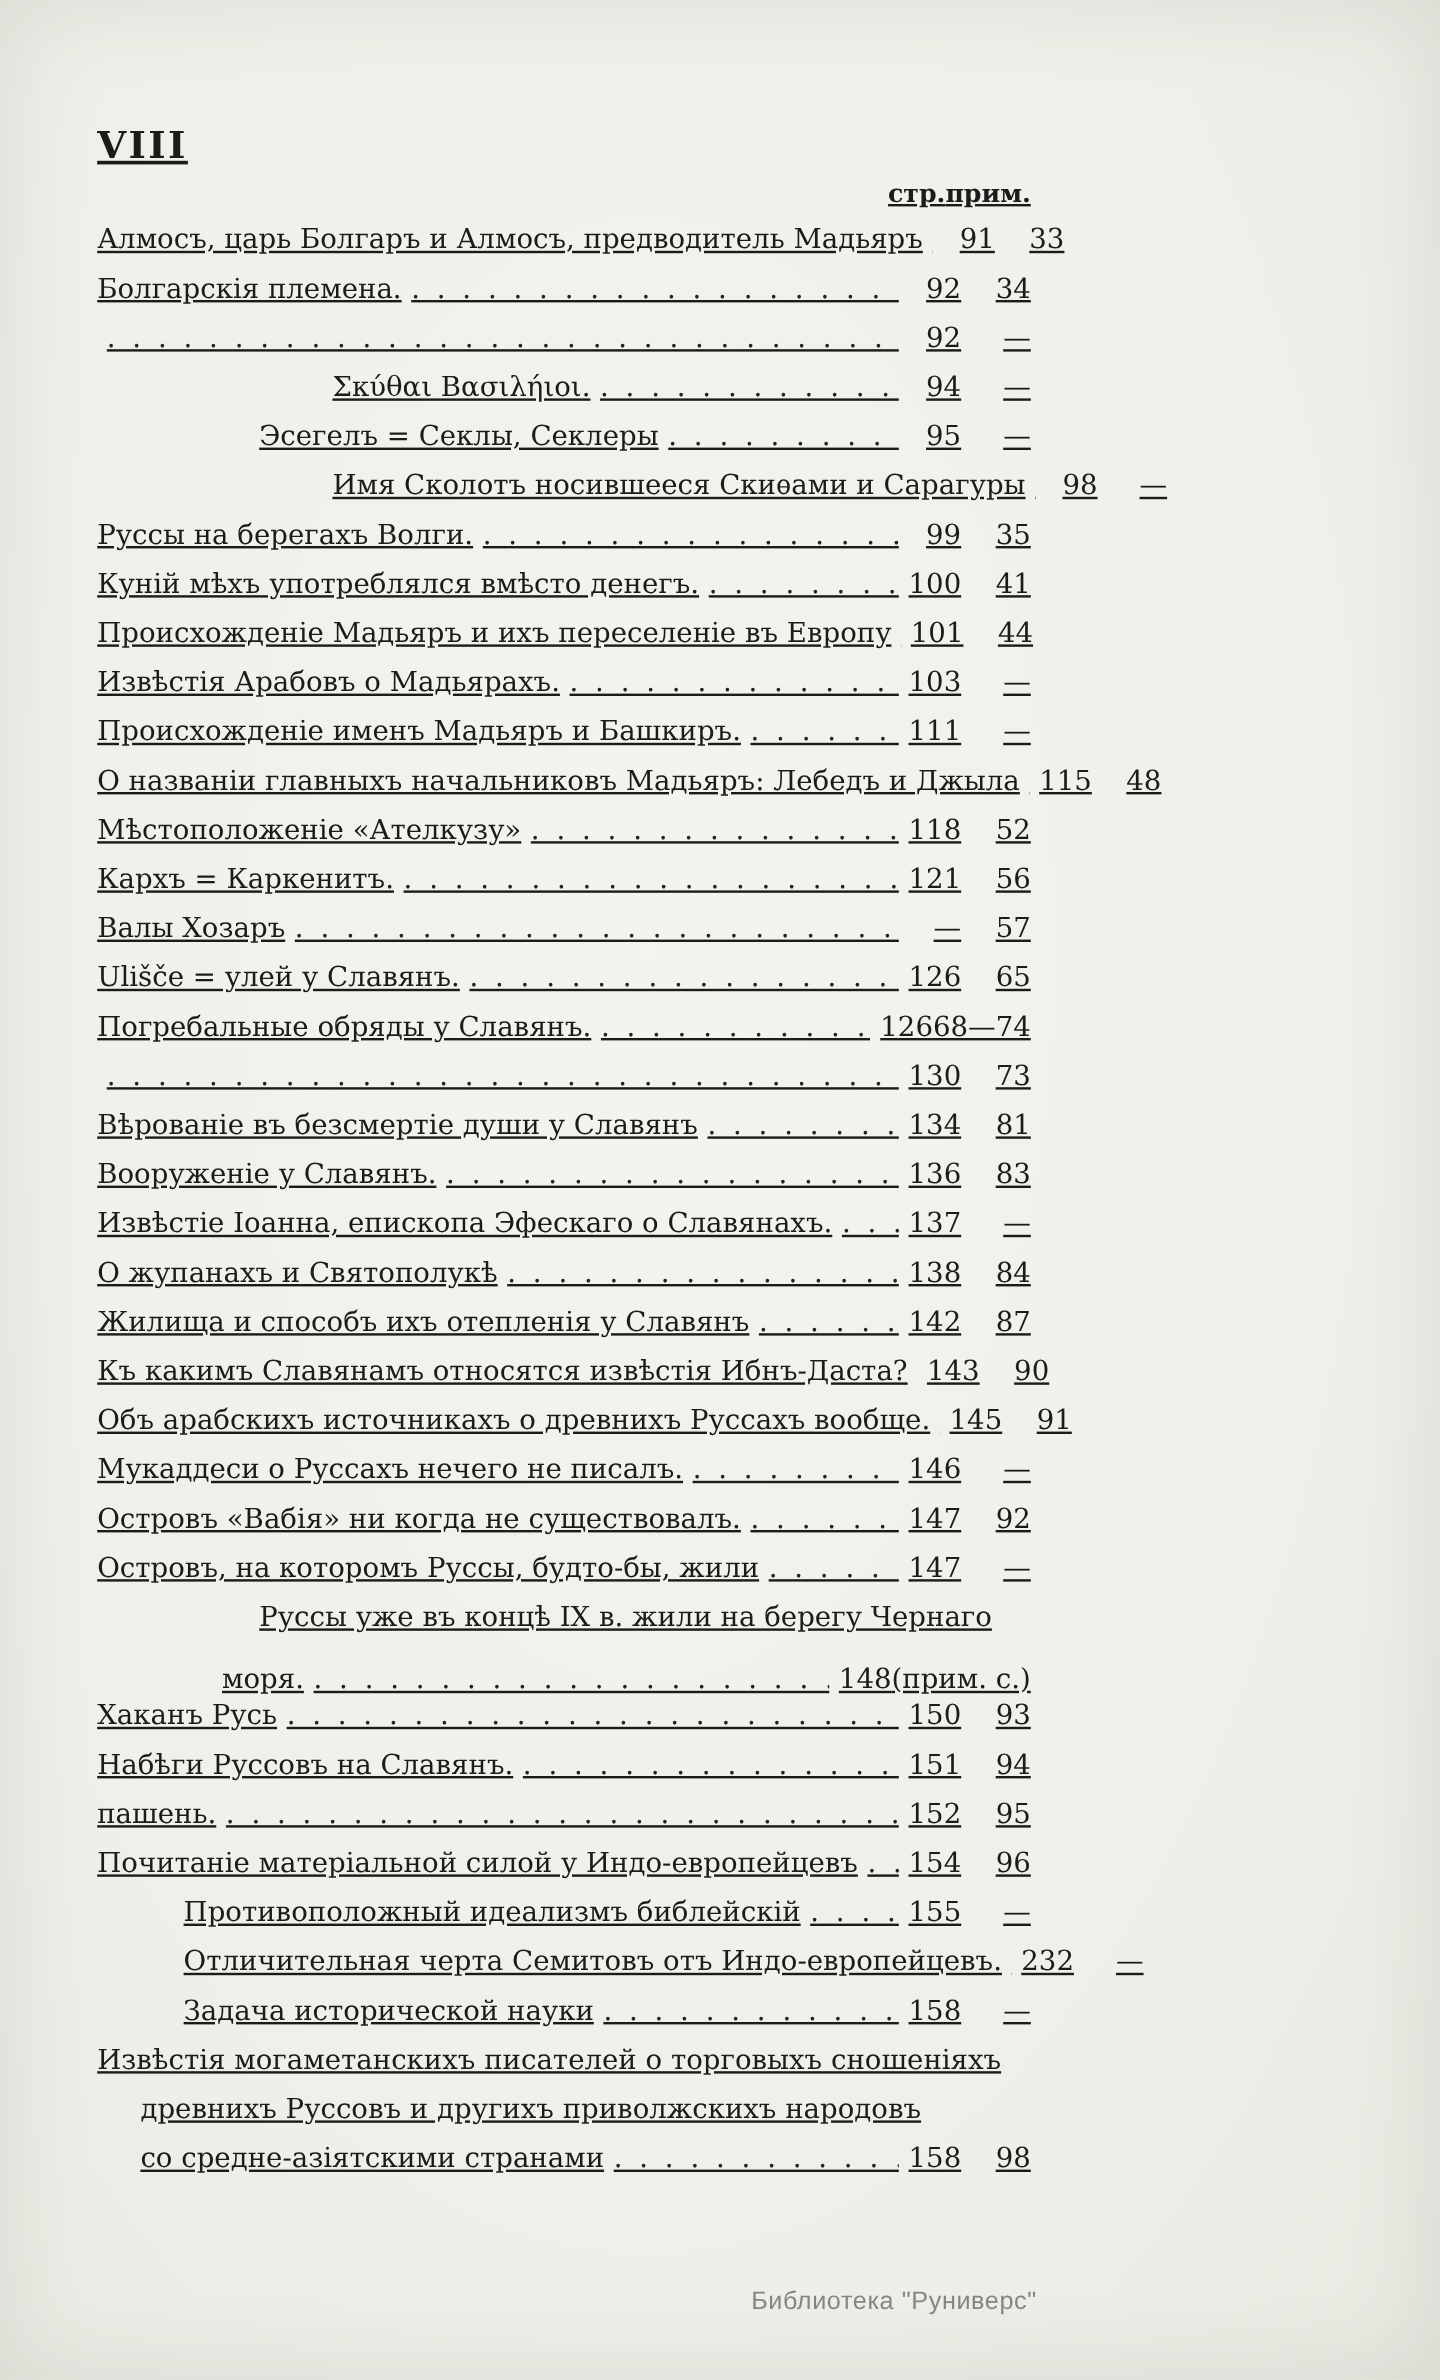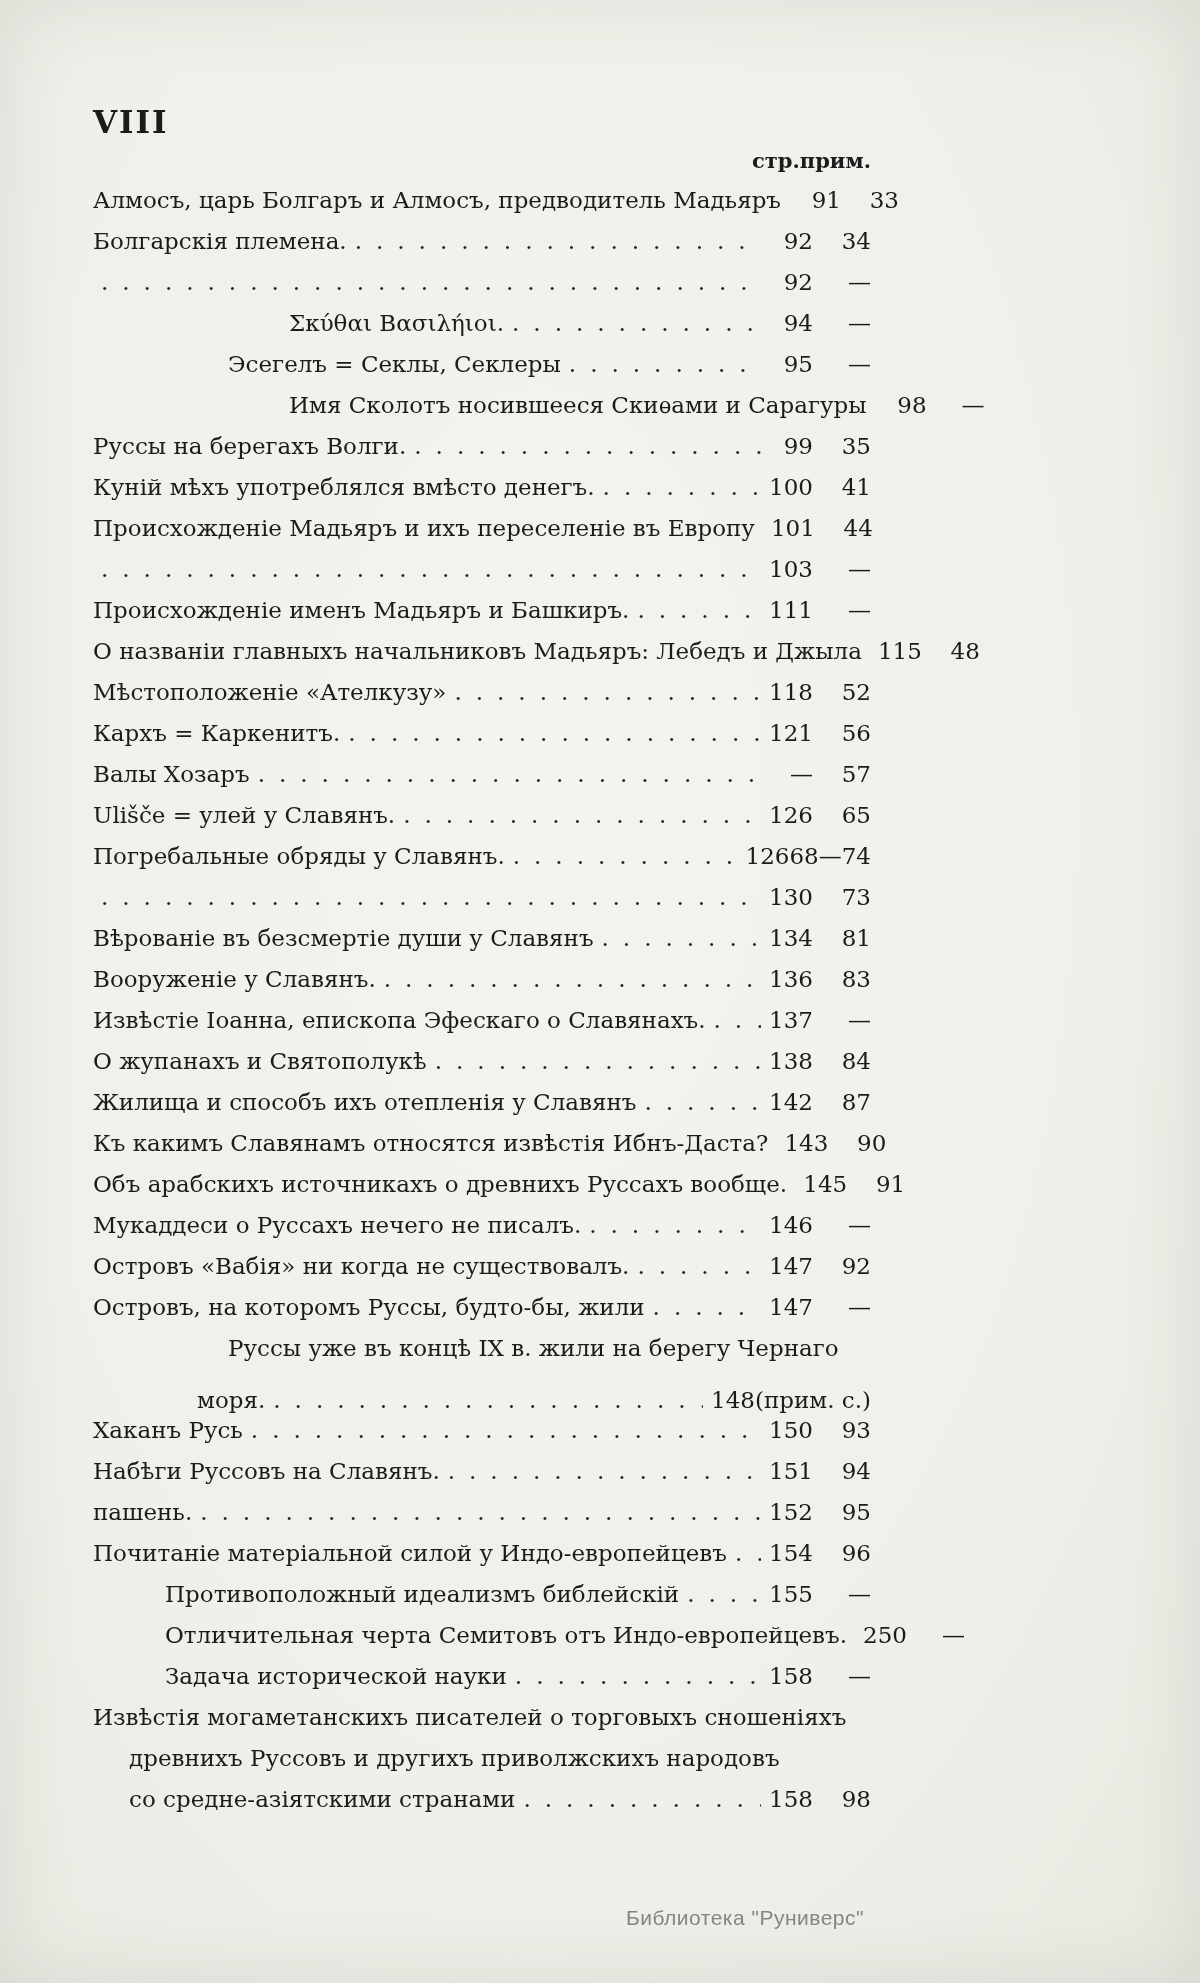--- a/index.html
+++ b/index.html
@@ -12,22 +12,23 @@
     position: relative;
     width: 1200px; height: 1983px;
     background: #f0efe9;
     background-image: radial-gradient(ellipse at 45% 40%, #f4f3ee 0%, #f0efe9 60%, #e9e8e1 100%);
     box-shadow: inset 0 0 80px rgba(60,60,50,0.10);
     overflow: hidden;
     color: #1b1b1b;
   }
   .content {
     position: absolute;
-    left: 93px; top: 104px;
+    left: 81px; top: 104px;
     width: 778px;
+    text-decoration: underline;
   }
   .roman-numeral {
     font-size: 31px;
     font-weight: bold;
     letter-spacing: 2px;
     height: 42px;
     line-height: 36px;
   }
   .row {
     display: flex;
@@ -138,20 +139,21 @@
           <span class="page-col">100</span>
           <span class="note-col">41</span>
         </div>
         <div class="row">
           <span class="line-text i0">Происхожденіе Мадьяръ и ихъ переселеніе въ Европу</span>
           <span class="leader">............................................................</span>
           <span class="page-col">101</span>
           <span class="note-col">44</span>
         </div>
         <div class="row">
+          <span class="line-text i0">Извѣстія Арабовъ о Мадьярахъ.</span>
           <span class="leader">............................................................</span>
           <span class="page-col">103</span>
           <span class="note-col">—</span>
         </div>
         <div class="row">
           <span class="line-text i0">Происхожденіе именъ Мадьяръ и Башкиръ.</span>
           <span class="leader">............................................................</span>
           <span class="page-col">111</span>
           <span class="note-col">—</span>
         </div>
@@ -291,21 +293,21 @@
         </div>
         <div class="row">
           <span class="line-text i2">Противоположный идеализмъ библейскій</span>
           <span class="leader">............................................................</span>
           <span class="page-col">155</span>
           <span class="note-col">—</span>
         </div>
         <div class="row">
           <span class="line-text i2">Отличительная черта Семитовъ отъ Индо-европейцевъ.</span>
           <span class="leader">............................................................</span>
-          <span class="page-col">250</span>
+          <span class="page-col">232</span>
           <span class="note-col">—</span>
         </div>
         <div class="row">
           <span class="line-text i2">Задача исторической науки</span>
           <span class="leader">............................................................</span>
           <span class="page-col">158</span>
           <span class="note-col">—</span>
         </div>
         <div class="row">
           <span class="line-text i0">Извѣстія могаметанскихъ писателей о торговыхъ сношеніяхъ</span>

